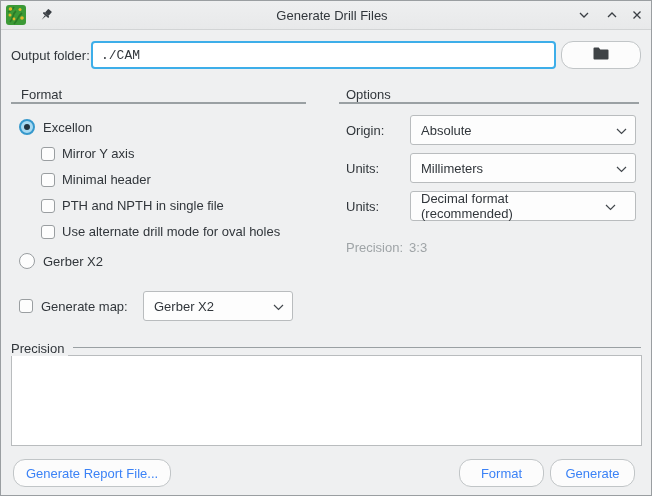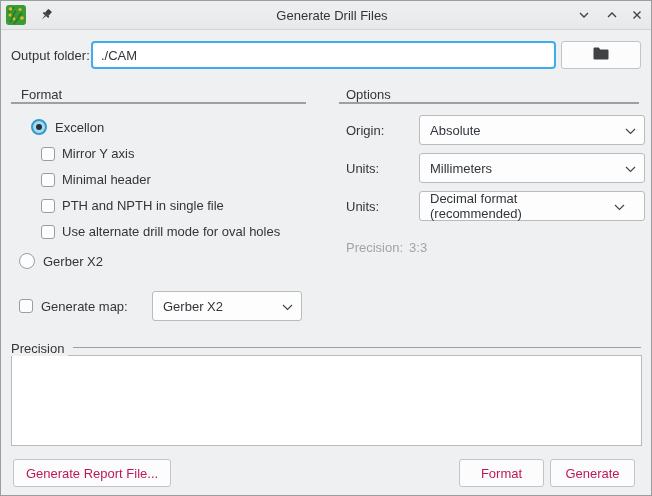--- a/index.html
+++ b/index.html
@@ -23,28 +23,28 @@
     color:#31363b;
   }
   .winbtn { position:absolute; top:5px; width:18px; height:18px; display:flex; align-items:center; justify-content:center; cursor:default; }
   .winbtn-min { left:574px; } .winbtn-max { left:602px; } .winbtn-close { left:627px; }
 
   
   .lbl { white-space:nowrap; }
   .row { position:absolute; display:flex; align-items:center; }
   .btn {
     position:absolute; box-sizing:border-box; height:28px;
-    background:#fcfcfc; border:1px solid #c1c5c7; border-radius:3px;
+    background:#fcfcfc; border:1px solid #c1c5c7; border-radius:12px;
     display:flex; align-items:center; justify-content:center;
-    color:#be185d; white-space:nowrap;
+    color:#3b82f6; white-space:nowrap;
   }
   .combo {
     box-sizing:border-box; background:#fdfdfd; border:1px solid #b9bcbe; border-radius:3px;
     display:flex; align-items:center; justify-content:space-between;
-    padding:0 8px 0 10px; height:30px;margin-left:9px;
+    padding:0 8px 0 10px; height:30px;
   }
   .combo .chev { flex:0 0 auto; margin-left:4px; }
   .checkbox {
     flex:0 0 auto; width:14px; height:14px; box-sizing:border-box;
     background:#fdfdfd; border:1px solid #9a9ea1; border-radius:3px;
   }
   .radio {
     flex:0 0 auto; width:16px; height:16px; box-sizing:border-box; border-radius:50%;
     background:#fdfdfd; border:1px solid #9a9ea1;
     display:flex; align-items:center; justify-content:center;
@@ -52,21 +52,21 @@
   .radio.selected { background:#a8daf2; border:2px solid #3598cc; }
   .radio.selected .dot { width:6px; height:6px; border-radius:50%; background:#22333f; }
   .group-title { position:absolute; color:#31363b; }
   .group-line { position:absolute; height:2px; background:#9aa0a3; }
 
   
   .out-label { position:absolute; left:10px; top:40px; height:28px; display:flex; align-items:center; }
   .out-input {
     position:absolute; left:90px; top:40px; width:465px; height:28px; box-sizing:border-box;
     border:2px solid #3daee9; border-radius:4px; background:#ffffff;
-    font-family:Liberation Sans, sans-serif; font-size:13px; color:#31363b; padding:0 8px; outline:none;
+    font-family:Liberation Mono, monospace; font-size:13px; color:#31363b; padding:0 8px; outline:none;
   }
   .browse-btn { left:560px; top:40px; width:80px; }
 
   
   .opt-row { position:absolute; left:345px; display:flex; align-items:center; }
   .opt-row .lbl { width:64px; flex:0 0 auto; }
   .opt-combo { width:226px; }
   .precision { position:absolute; left:345px; top:239px; color:#9fa4a7; display:flex; gap:6px; }
 
   
@@ -127,21 +127,21 @@
     <span>
       <svg width="16" height="13" viewBox="0 0 16 13">
           <path d="M0.5 1.5 a1 1 0 0 1 1-1 h4.2 l1.6 2 h7.2 a1 1 0 0 1 1 1 v8 a1 1 0 0 1 -1 1 h-13 a1 1 0 0 1 -1-1 z" fill="#3f4346"></path>
         </svg>
     </span>
   </div>
 
   <div class="group-title" style="left:20px; top:86px;">Format</div>
   <div class="group-line" style="left:10px; top:101px; width:295px;"></div>
 
-  <div class="row" style="left:18px; top:118px; gap:8px;margin-left:12px;">
+  <div class="row" style="left:18px; top:118px; gap:8px;">
     <span class="radio selected">
         <span class="dot"></span>
       </span>
     <span class="lbl">Excellon</span>
   </div>
 
   <div class="row" style="left:40px; top:145px; gap:7px;">
     <span class="checkbox"></span>
     <span class="lbl">Mirror Y axis</span>
   </div>

